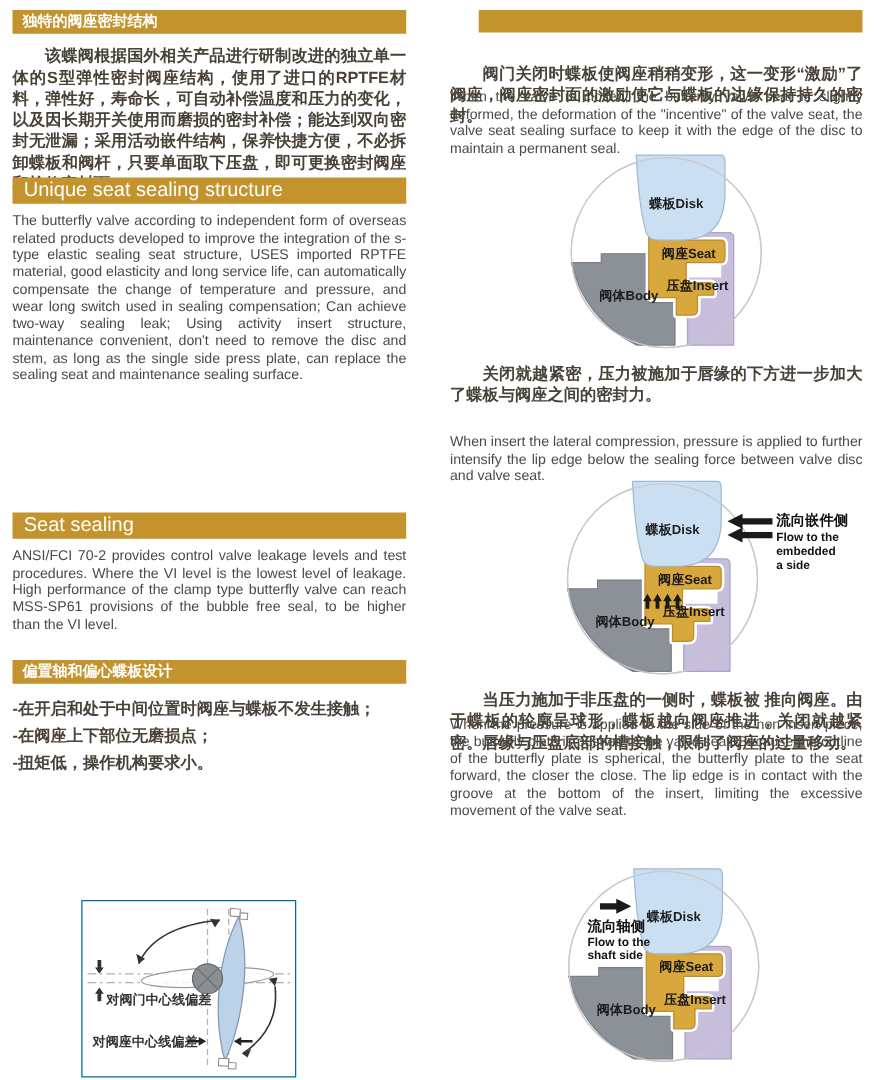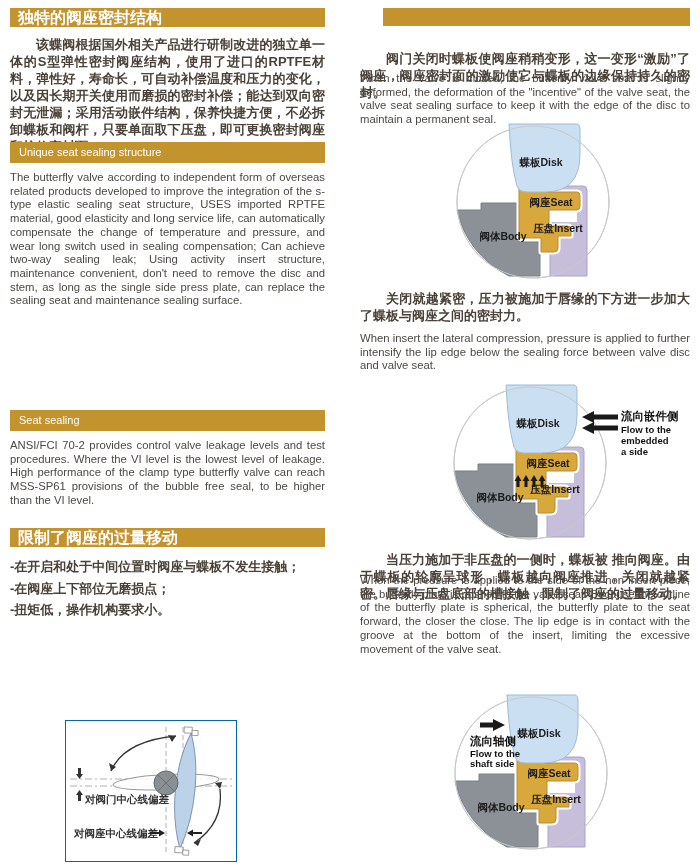--- a/index.html
+++ b/index.html
@@ -1,21 +1,21 @@
 <!DOCTYPE html>
 <html style="--accent: #C3932D; --disk: #CBDFF2; --seat: #D9A83C; --insert: #C6BEDB; --body: #8B9197; --zh_text: #4A4238; --en_text: #4C4843;"><head>
 <meta charset="utf-8">
 <style>
   html,body{margin:0;padding:0;background:#e8e8e8;}
   .page{position:relative;width:700px;height:864px;background:#ffffff;margin:0 auto;
         font-family:"Liberation Sans", sans-serif;overflow:hidden;}
   .sec{position:absolute;left:10px;width:315px;}
   .bar{background:var(--accent);color:#fff;}
-  .bar-zh{height:19px;line-height:19px;font-size:16px;font-weight:bold;padding-left:8px;}
-  .bar-en{height:21px;line-height:21px;font-size:11px;padding-left:9px;white-space:nowrap;}
+  .bar-zh{height:19px;line-height:19px;font-size:12px;font-weight:bold;padding-left:8px;}
+  .bar-en{height:21px;line-height:21px;font-size:16px;padding-left:9px;white-space:nowrap;}
   .p-zh{margin:9px 0 0 0;font-size:13px;line-height:17px;font-weight:bold;color:var(--zh_text);
         text-align:justify;}
   .indent{text-indent:2em;}
   .p-en{margin:8px 0 0 0;font-size:11.3px;line-height:13.7px;color:var(--en_text);text-align:justify;}
   .bullets-zh{margin:9px 0 0 0;font-size:13px;line-height:21.5px;font-weight:bold;color:var(--zh_text);}
   .bullets-en{margin:8px 0 0 0;font-size:11.3px;line-height:16px;color:var(--en_text);}
   .rcol{position:absolute;left:360px;width:330px;}
   .rbar{position:absolute;top:8px;left:383px;width:307px;height:18px;background:var(--accent);}
   .offset-box{position:absolute;left:65px;top:720px;width:170px;height:140px;
               border:1px solid #0369a1;background:#fff;}
@@ -59,21 +59,21 @@
     <p class="p-en">The butterfly valve according to independent form of overseas related products developed to improve the integration of the s-type elastic sealing seat structure, USES imported RPTFE material, good elasticity and long service life, can automatically compensate the change of temperature and pressure, and wear long switch used in sealing compensation; Can achieve two-way sealing leak; Using activity insert structure, maintenance convenient, don't need to remove the disc and stem, as long as the single side press plate, can replace the sealing seat and maintenance sealing surface.</p>
   </div>
 
 
   <div class="sec" style="top:410px">
     <div class="bar bar-en">Seat sealing</div>
     <p class="p-en">ANSI/FCI 70-2 provides control valve leakage levels and test procedures. Where the VI level is the lowest level of leakage. High performance of the clamp type butterfly valve can reach MSS-SP61 provisions of the bubble free seal, to be higher than the VI level.</p>
   </div>
 
   <div class="sec" style="top:528px">
-    <div class="bar bar-zh">限制了阀座的过量移动</div>
+    <div class="bar bar-zh">偏置轴和偏心蝶板设计</div>
     <div class="bullets-zh">
       <div>-在开启和处于中间位置时阀座与蝶板不发生接触；</div>
       <div>-在阀座上下部位无磨损点；</div>
       <div>-扭矩低，操作机构要求小。</div>
     </div>
   </div>
 
   <div class="sec" style="top:616px">
   </div>
 
@@ -129,21 +129,21 @@
 
   <div class="rcol" style="top:122px">
     <svg width="330" height="164" viewBox="0 0 330 164">
       <use href="#valveSection" transform="translate(93,2)"></use>
     </svg>
   </div>
 
   <div class="rcol" style="top:290px">
     <p class="p-zh indent" style="margin:0">关闭就越紧密，压力被施加于唇缘的下方进一步加大了蝶板与阀座之间的密封力。</p>
   </div>
-  <div class="rcol" style="top:332px">
+  <div class="rcol" style="top:348px">
     <p class="p-en" style="margin:0">When insert the lateral compression, pressure is applied to further intensify the lip edge below the sealing force between valve disc and valve seat.</p>
   </div>
 
   <div class="rcol" style="top:384px">
     <svg width="330" height="160" viewBox="0 0 330 160">
       <use href="#valveSection" transform="translate(90,1)"></use>
 
       <g fill="#1a1a1a">
         <path d="M 158,91 l 3.5,6 h -2 v 6 h -3 v -6 h -2 z"></path>
         <path d="M 166,91 l 3.5,6 h -2 v 6 h -3 v -6 h -2 z"></path>

